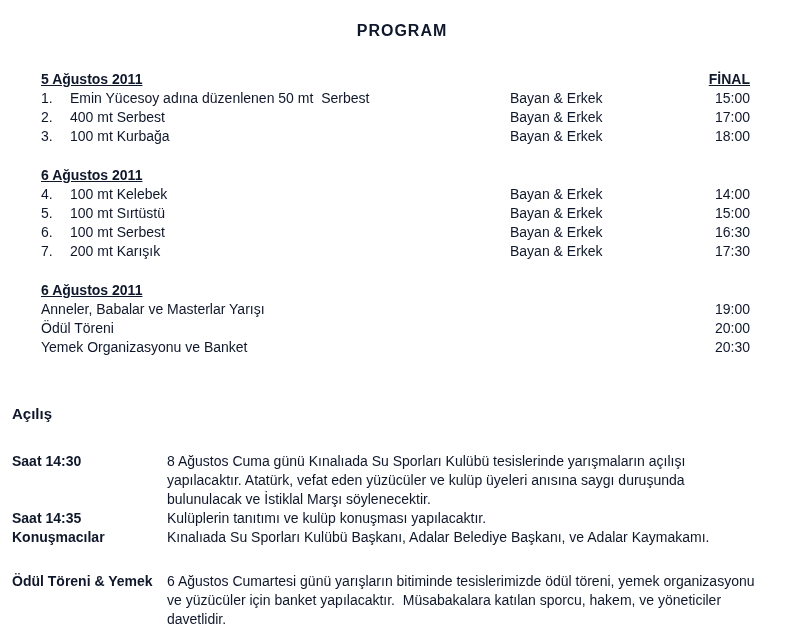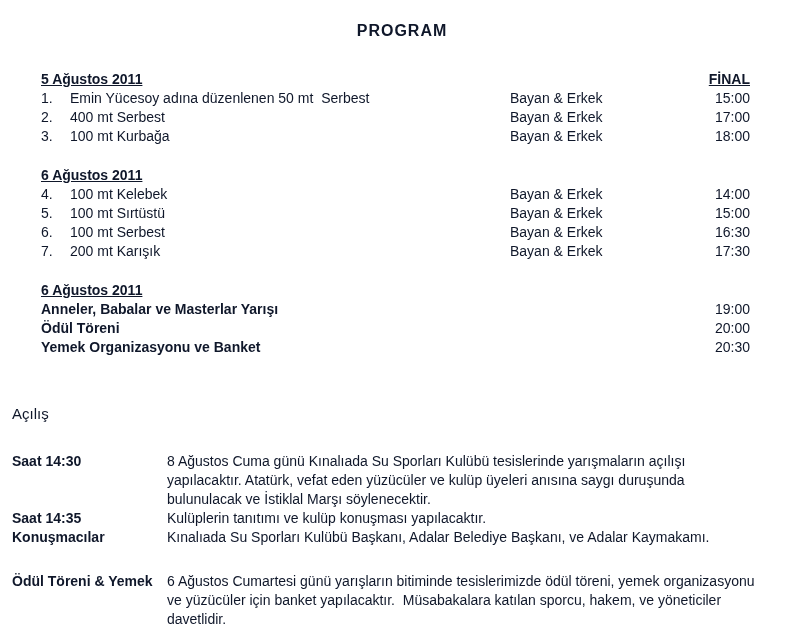--- a/index.html
+++ b/index.html
@@ -38,27 +38,27 @@
     align-items: baseline;
   }
   .sec-head .date,
   .sec-head .final {
     font-weight: bold;
     text-decoration: underline;
   }
   .sec-head .date { grid-column: 1 / 4; }
   .col-time { text-align: right; }
   .evt-name { white-space: pre-wrap; }
-  .bold-row .evt-name { font-weight: bold; grid-column: 1 / 4; }
+  .bold-row .evt-name { font-weight: normal; grid-column: 1 / 4; }
   
   .opening { margin: 48px 0 0 12px; }
   .opening-heading {
     margin: 0;
     font-size: 15px;
-    font-weight: normal;
+    font-weight: bold;
     line-height: 18px;
   }
   .entries { margin-top: 29px; }
   .entry {
     display: grid;
     grid-template-columns: 155px 592px;
   }
   .entry.gap-before { margin-top: 25px; }
   .entry-label { font-weight: bold; }
   .entry-text { white-space: pre-wrap; }

